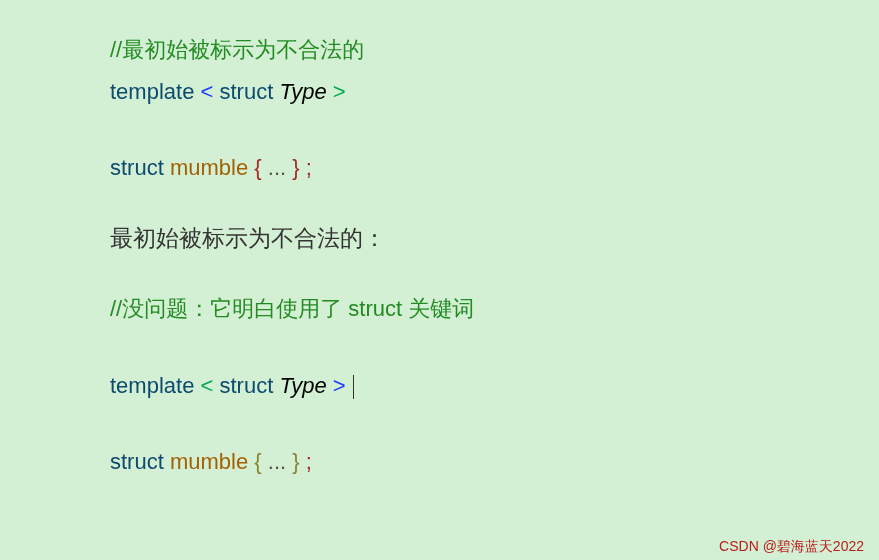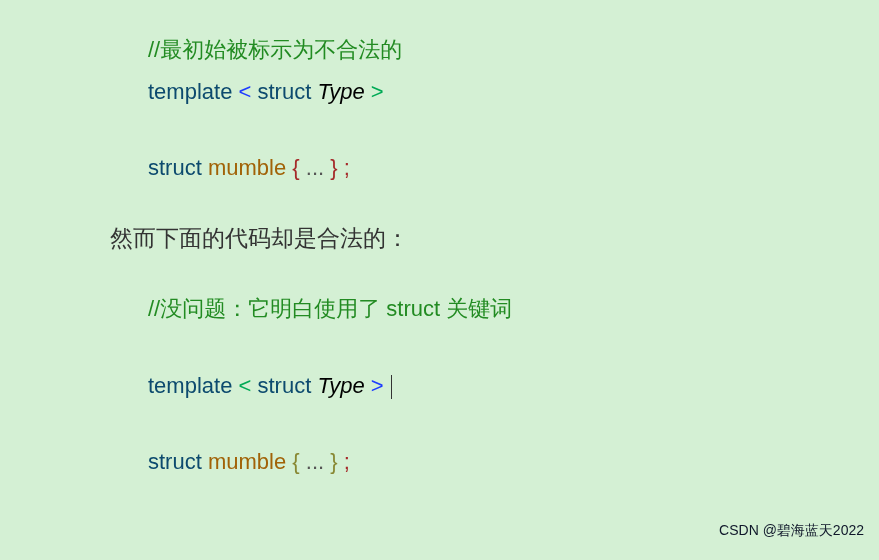--- a/index.html
+++ b/index.html
@@ -11,21 +11,21 @@
       height: 560px;
       position: relative;
       box-sizing: border-box;
     }
     .content {
       padding: 30px 40px;
       font-size: 22px;
       line-height: 1.8;
     }
     .code-block {
-      margin-left: 108px;
+      margin-left: 70px;
       margin-bottom: 10px;
     }
     .prose {
       margin-left: 70px;
       margin-top: 30px;
       margin-bottom: 30px;
       color: #333;
       font-size: 23px;
     }
     .comment { color: #228B22; }
@@ -40,24 +40,24 @@
     .cursor {
       display: inline-block;
       width: 1px;
       height: 24px;
       background: #333;
       vertical-align: middle;
       margin-left: 1px;
     }
     .watermark {
       position: absolute;
-      bottom: 20px;
+      bottom: 4px;
       right: 15px;
       font-size: 14px;
-      color: #0f172a;
+      color: #b91c1c;
     }
     .line { margin-bottom: 2px; }
     .gap { height: 35px; }
   </style>
 </head>
 <body>
 
 <div class="content">
 
   <div class="code-block">
@@ -80,21 +80,21 @@
       <span class="kw-brown">mumble</span>
       <span class="sym-brown">{</span>
       <span> </span>
       <span class="sym-dots">...</span>
       <span> </span>
       <span class="sym-brown">}</span>
       <span class="sym-brown">;</span>
     </div>
   </div>
 
-  <div class="prose">然而下面的代码却是合法的：</div>
+  <div class="prose">最初始被标示为不合法的：</div>
 
   <div class="code-block">
     <div class="line comment">//没问题：它明白使用了 struct 关键词</div>
     <div class="gap"></div>
     <div class="line">
       <span class="kw-blue">template</span>
       <span> </span>
       <span class="sym-teal">&lt;</span>
       <span> </span>
       <span class="kw-blue">struct</span>

